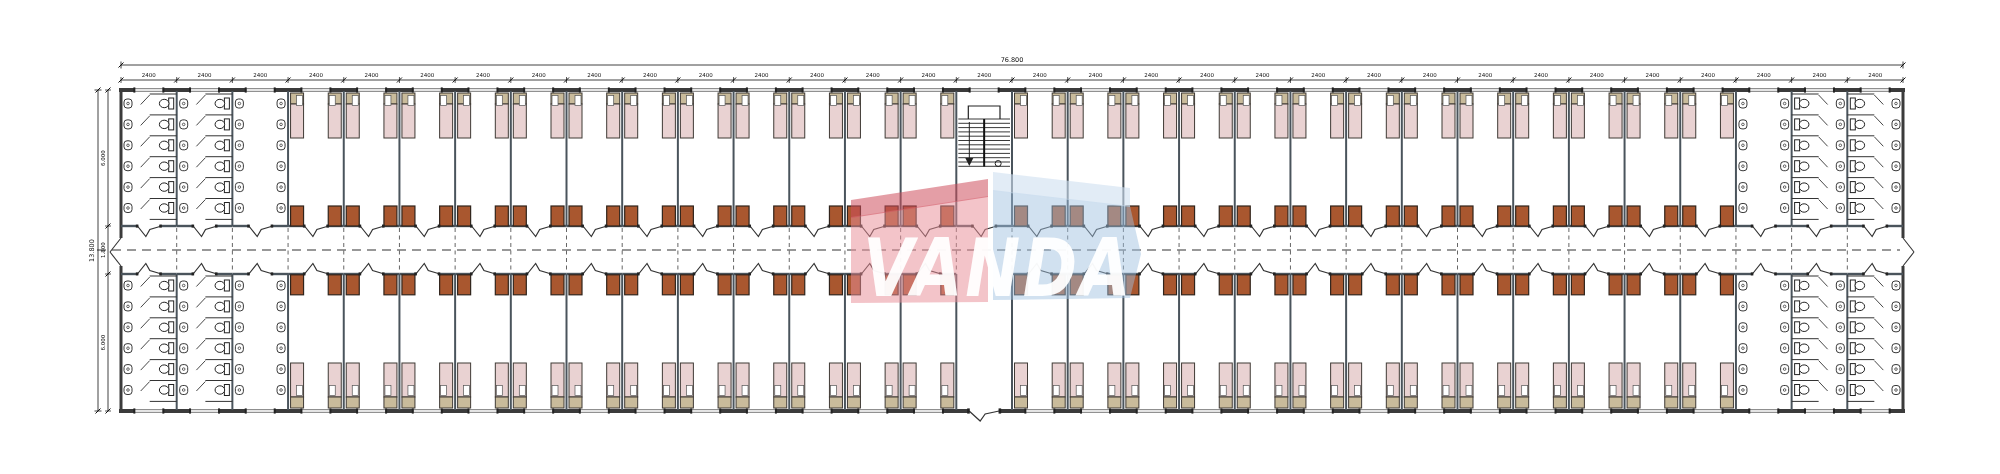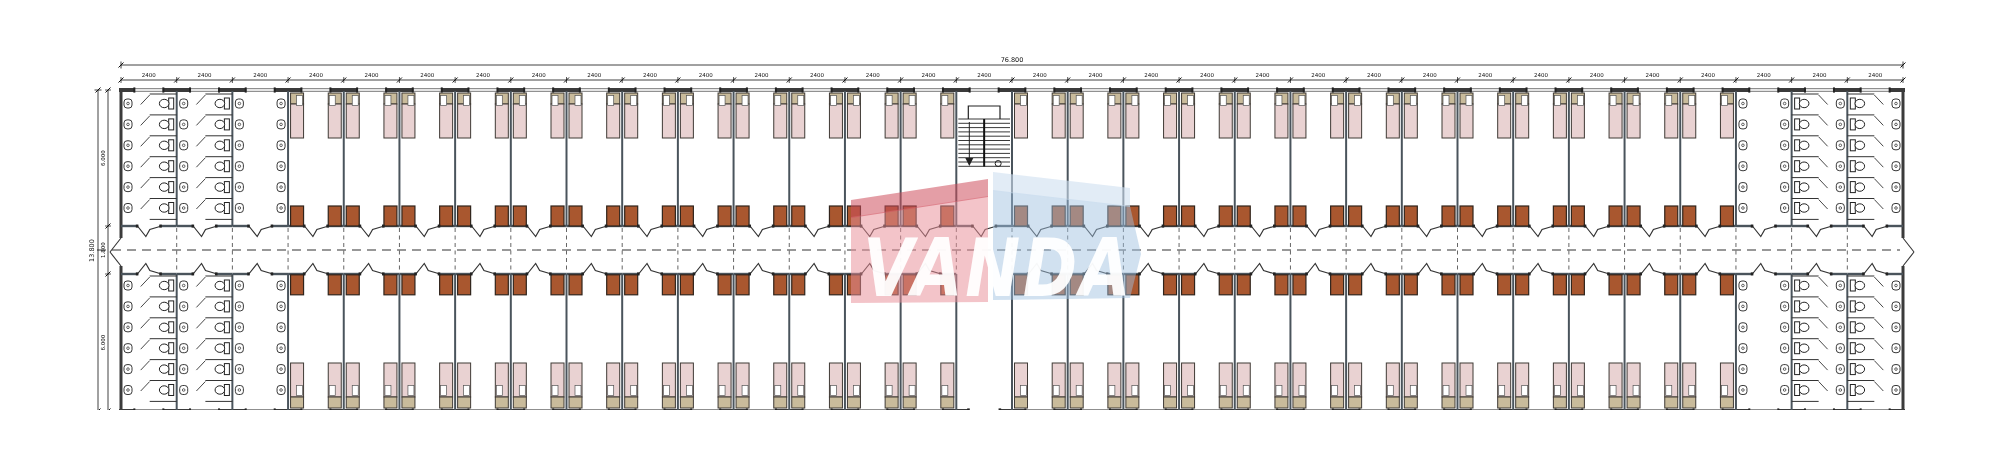--- a/index.html
+++ b/index.html
@@ -1,16 +1,16 @@
 <!DOCTYPE html>
 <html><head>
 <meta charset="utf-8">
 <style>
   html,body{margin:0;padding:0;background:#ffffff;}
-  .stage{position:relative;width:2000px;height:410px;background:#ffffff;overflow:hidden;
+  .stage{position:relative;width:2000px;height:474px;background:#ffffff;overflow:hidden;
          font-family:"DejaVu Sans", sans-serif;}
   svg{position:absolute;left:0;top:0;}
   svg text{font-family:"DejaVu Sans", sans-serif;}
   .wm-text{font-weight:bold;font-style:italic;}
 </style>
 </head>
 <body>
 
 <div class="stage">
   <svg id="plan" width="2000" height="474" viewBox="0 0 2000 474">

